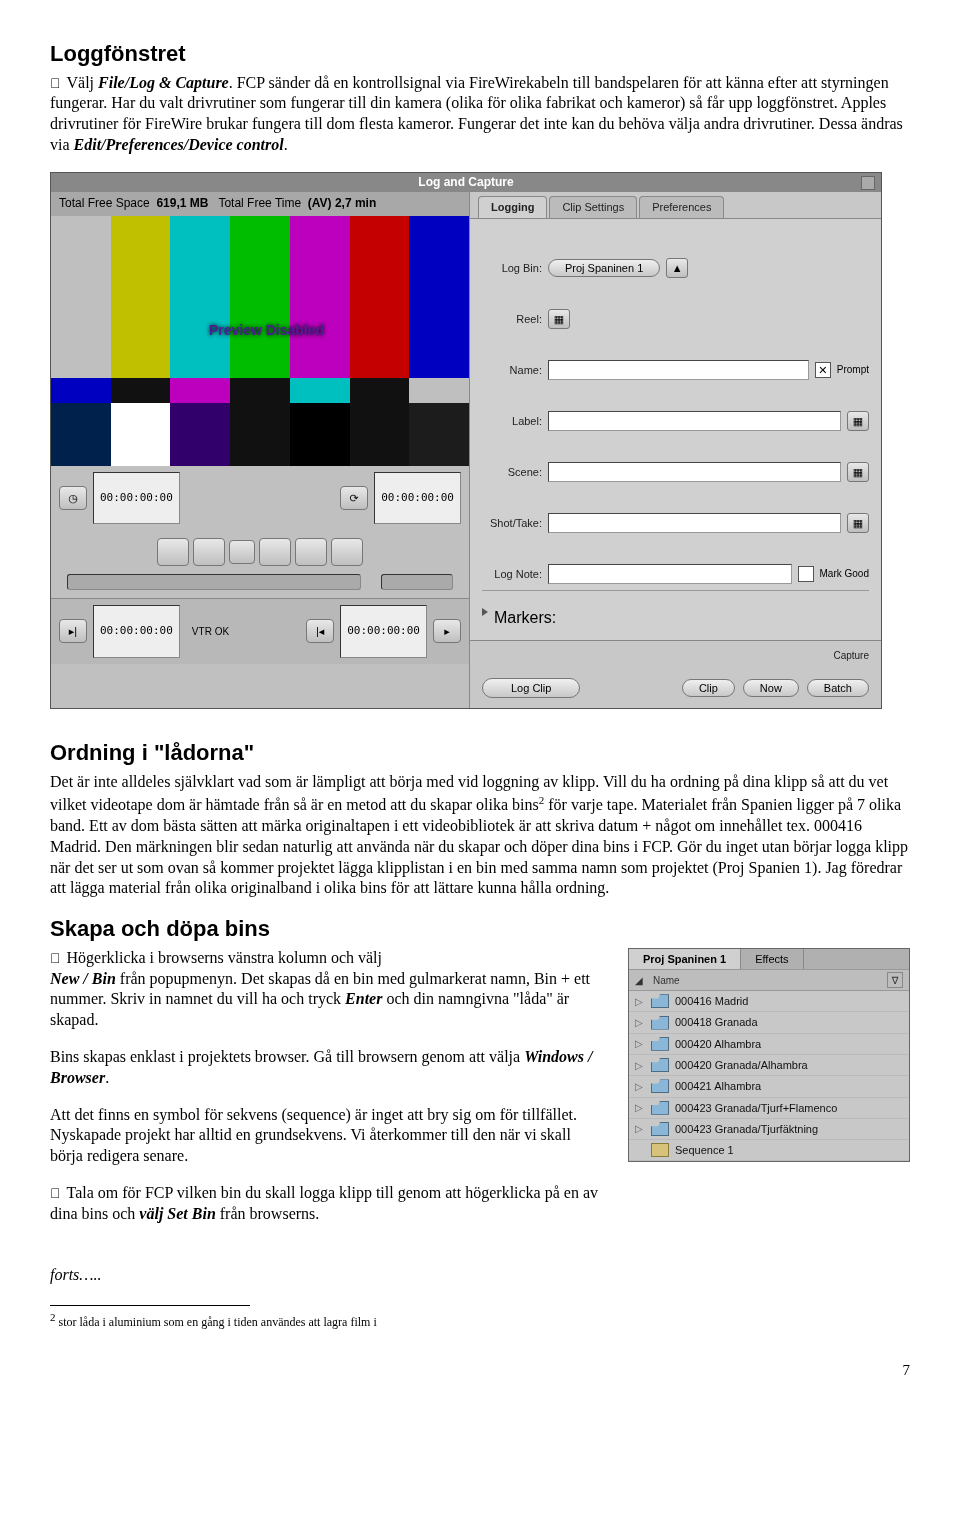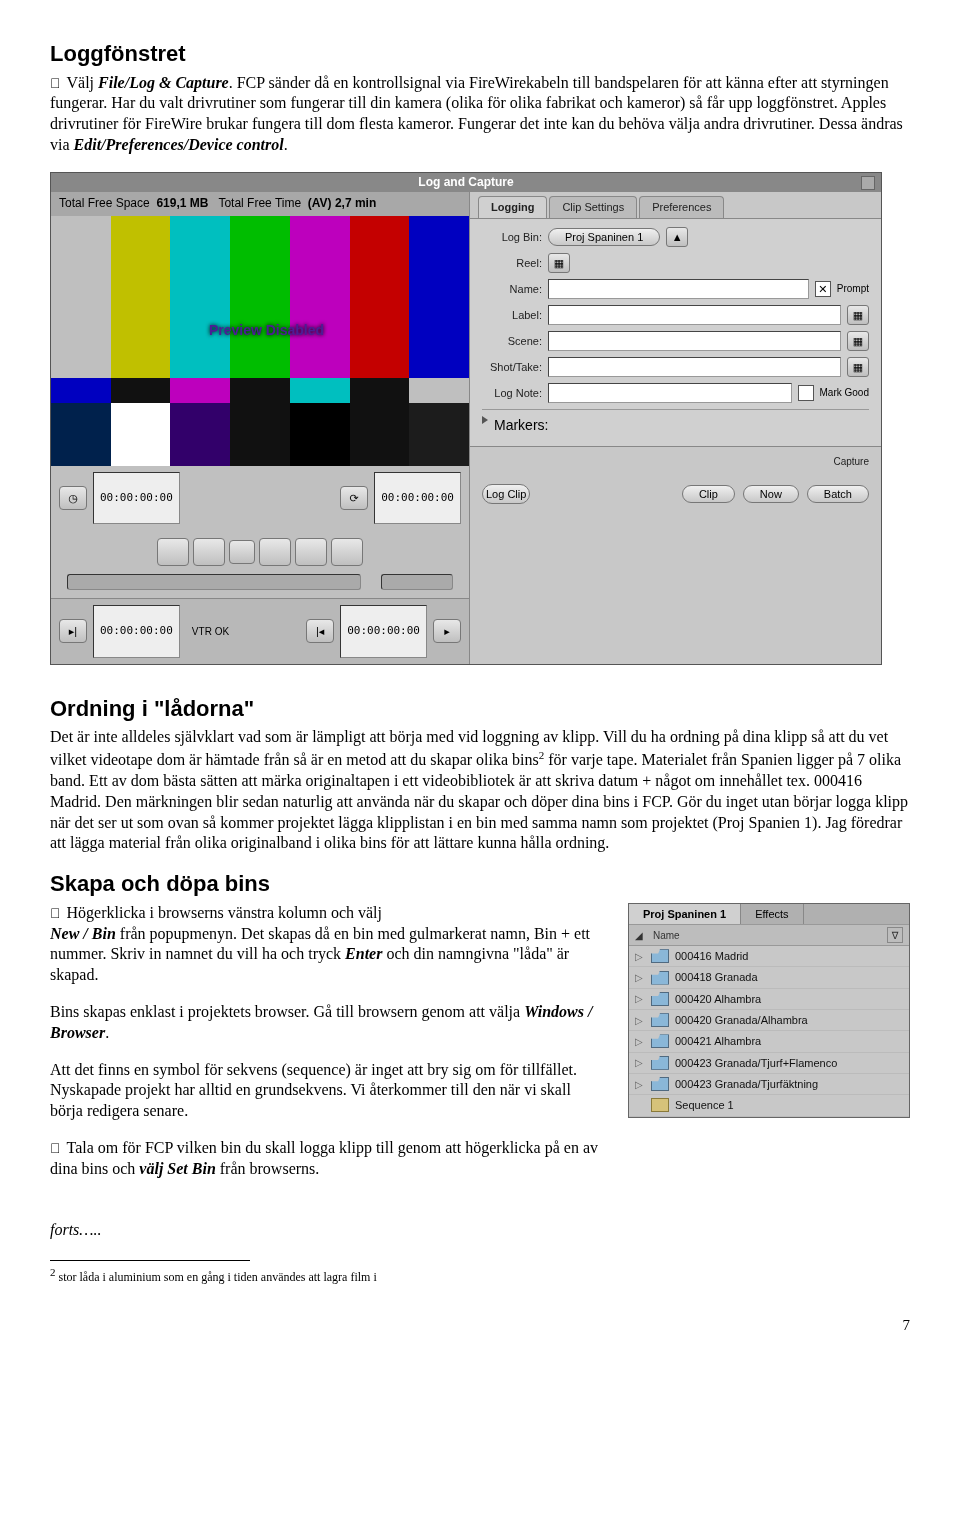--- a/index.html
+++ b/index.html
@@ -111,48 +111,48 @@
   .tabs {
     display: flex; gap: 2px; padding: 4px 8px 0 8px;
   }
   .tab {
     padding: 3px 12px; background: #bbb; border: 1px solid #888;
     border-bottom: none; border-radius: 4px 4px 0 0; font-size: 11px;
     color: #222;
   }
   .tab.active { background: #d0d0d0; font-weight: bold; }
   .tabpane { background: #d0d0d0; border-top: 1px solid #888; padding: 8px 12px 12px 12px; }
-  .frow { display: flex; align-items: center; gap: 6px; margin-bottom: 6px; }
+  .frow { display: flex; align-items: center; gap: 6px; margin-bottom: 6px; margin-top: 31px; }
   .flabel { width: 60px; text-align: right; font-size: 11px; color: #222; }
   .pillbtn {
     background: linear-gradient(#f0f0f0,#c8c8c8);
     border: 1px solid #777; border-radius: 10px;
     padding: 2px 16px; font-size: 11px;
   }
   .finput {
     flex: 1; background: #fff; border: 1px inset #999;
     font-size: 11px; padding: 1px 4px; height: 16px;
   }
   .sqbtn {
     width: 20px; height: 18px; background: linear-gradient(#e8e8e8,#bfbfbf);
     border: 1px solid #777; border-radius: 3px; display:inline-flex;align-items:center;justify-content:center;
   }
   .chk { width: 14px; height: 14px; border: 1px solid #555; background: #fff; display:inline-flex;align-items:center;justify-content:center;font-size:11px; }
   .chklabel { font-size: 10px; }
   .markers-row {
-    border-top: 1px solid #999; padding-top: 6px; font-size: 14px;
+    border-top: 1px solid #999; padding-top: 17px; font-size: 16px;
     display:flex; align-items:flex-start; gap:6px;
   }
   .triangle { display:inline-block; border-left: 6px solid #555; border-top: 4px solid transparent; border-bottom: 4px solid transparent; }
   .capture-area {
     border-top: 1px solid #888; padding: 8px 12px 10px 12px;
   }
   .cap-title { font-size: 10px; text-align: right; margin-bottom: 16px; color:#222; }
   .cap-btns-row { display:flex; gap: 8px; align-items:center; }
-  .pillbtn.wide { padding: 3px 3px; }
+  .pillbtn.wide { padding: 3px 28px; }
 
   
   .side-by {
     display: flex;
     gap: 24px;
     align-items: flex-start;
   }
   .side-text { flex: 1; }
   .browser-panel {
     width: 280px;

